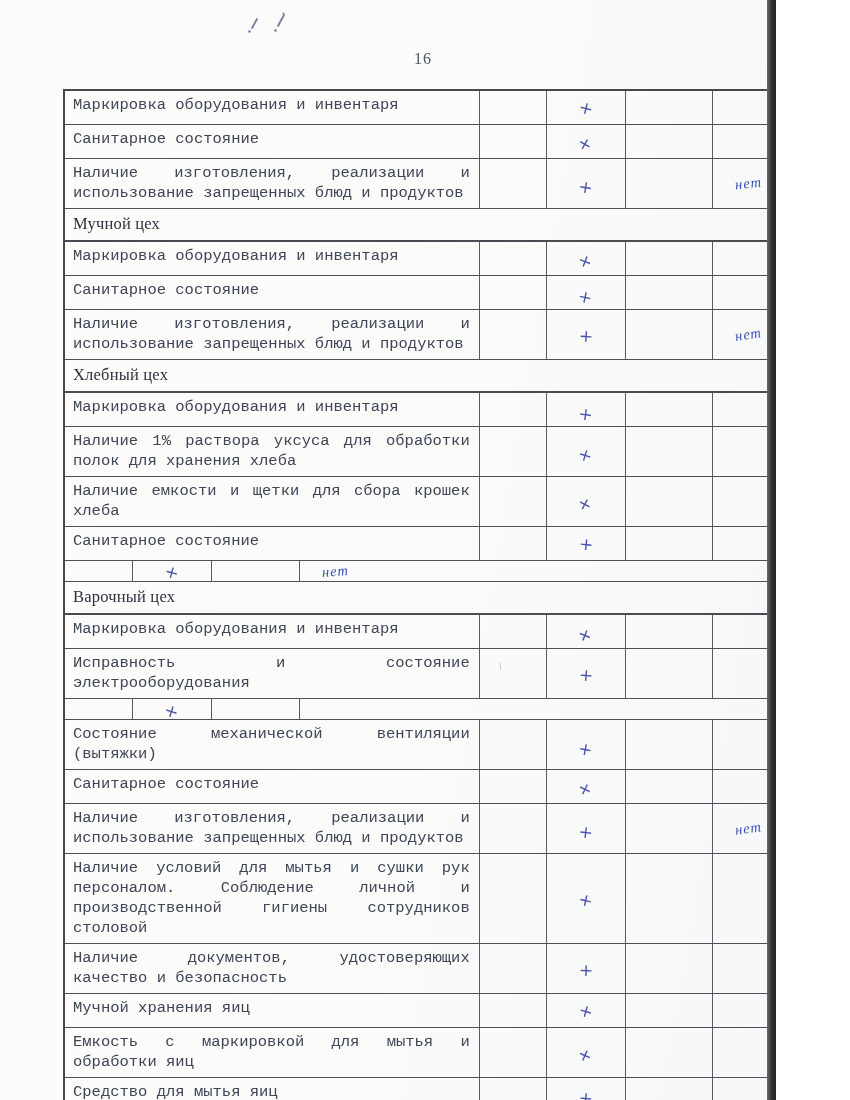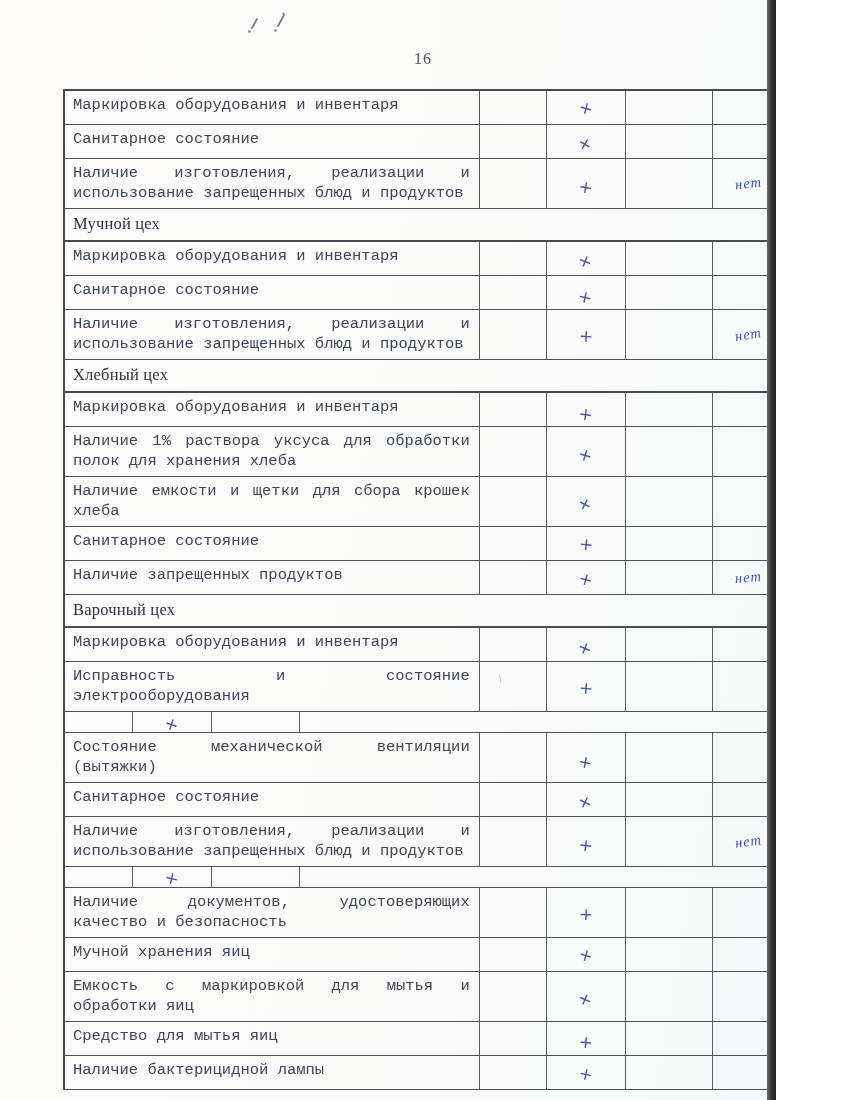--- a/index.html
+++ b/index.html
@@ -171,21 +171,20 @@
       <div class="row item-row">
         <div class="cell label">Санитарное состояние</div>
         <div class="cell c c1"></div>
         <div class="cell c c2">
           <span class="check" style="transform: rotate(6deg) translateY(0px);">+</span>
         </div>
         <div class="cell c c3"></div>
         <div class="cell c c4"></div>
       </div>
       <div class="row item-row">
-        <div class="cell label">Наличие запрещенных продуктов</div>
         <div class="cell c c1"></div>
         <div class="cell c c2">
           <span class="check" style="transform: rotate(15deg) translateY(1px);">+</span>
         </div>
         <div class="cell c c3"></div>
         <div class="cell c c4">
           <span class="note" style="transform: rotate(-4deg);">нет</span>
         </div>
       </div>
       <div class="row section-row">
@@ -242,20 +241,21 @@
         <div class="cell c c1"></div>
         <div class="cell c c2">
           <span class="check" style="transform: rotate(7deg) translateY(3px);">+</span>
         </div>
         <div class="cell c c3"></div>
         <div class="cell c c4">
           <span class="note" style="transform: rotate(-8deg);">нет</span>
         </div>
       </div>
       <div class="row item-row">
+        <div class="cell label">Наличие условий для мытья и сушки рук персоналом. Соблюдение личной и производственной гигиены сотрудников столовой</div>
         <div class="cell c c1"></div>
         <div class="cell c c2">
           <span class="check" style="transform: rotate(13deg) translateY(1px);">+</span>
         </div>
         <div class="cell c c3"></div>
         <div class="cell c c4"></div>
       </div>
       <div class="row item-row">
         <div class="cell label">Наличие документов, удостоверяющих качество и безопасность</div>
         <div class="cell c c1"></div>

